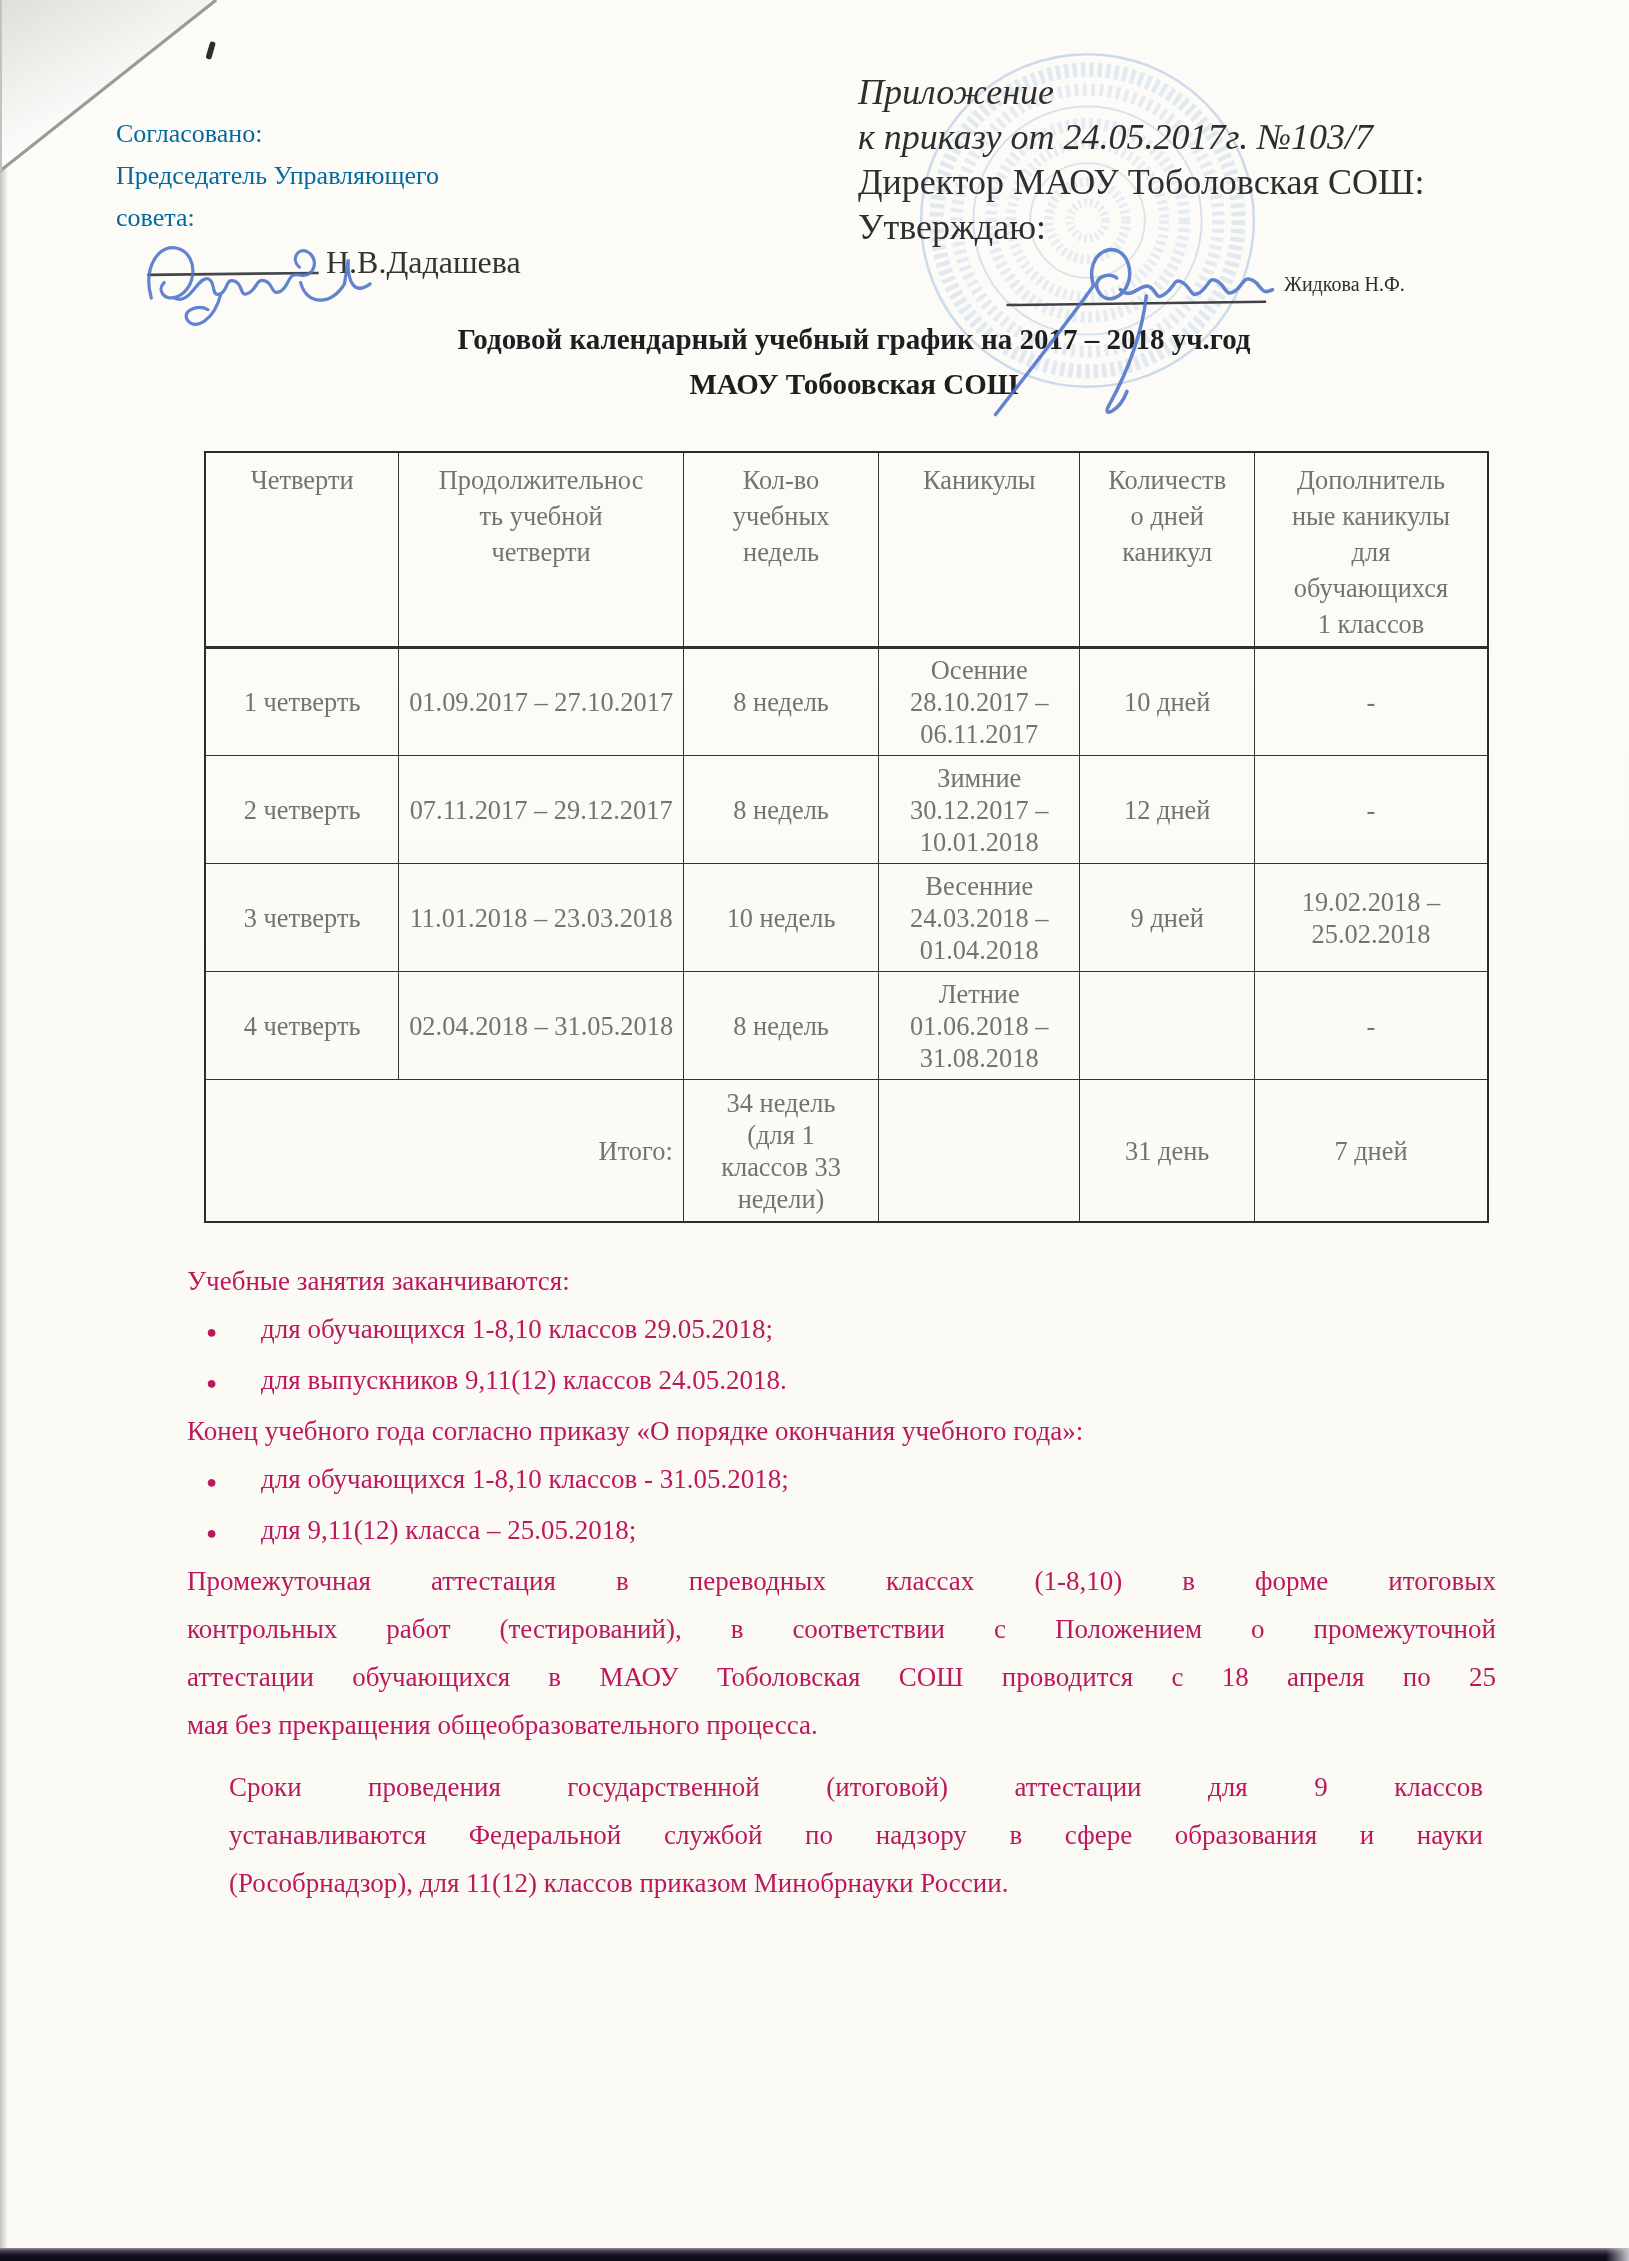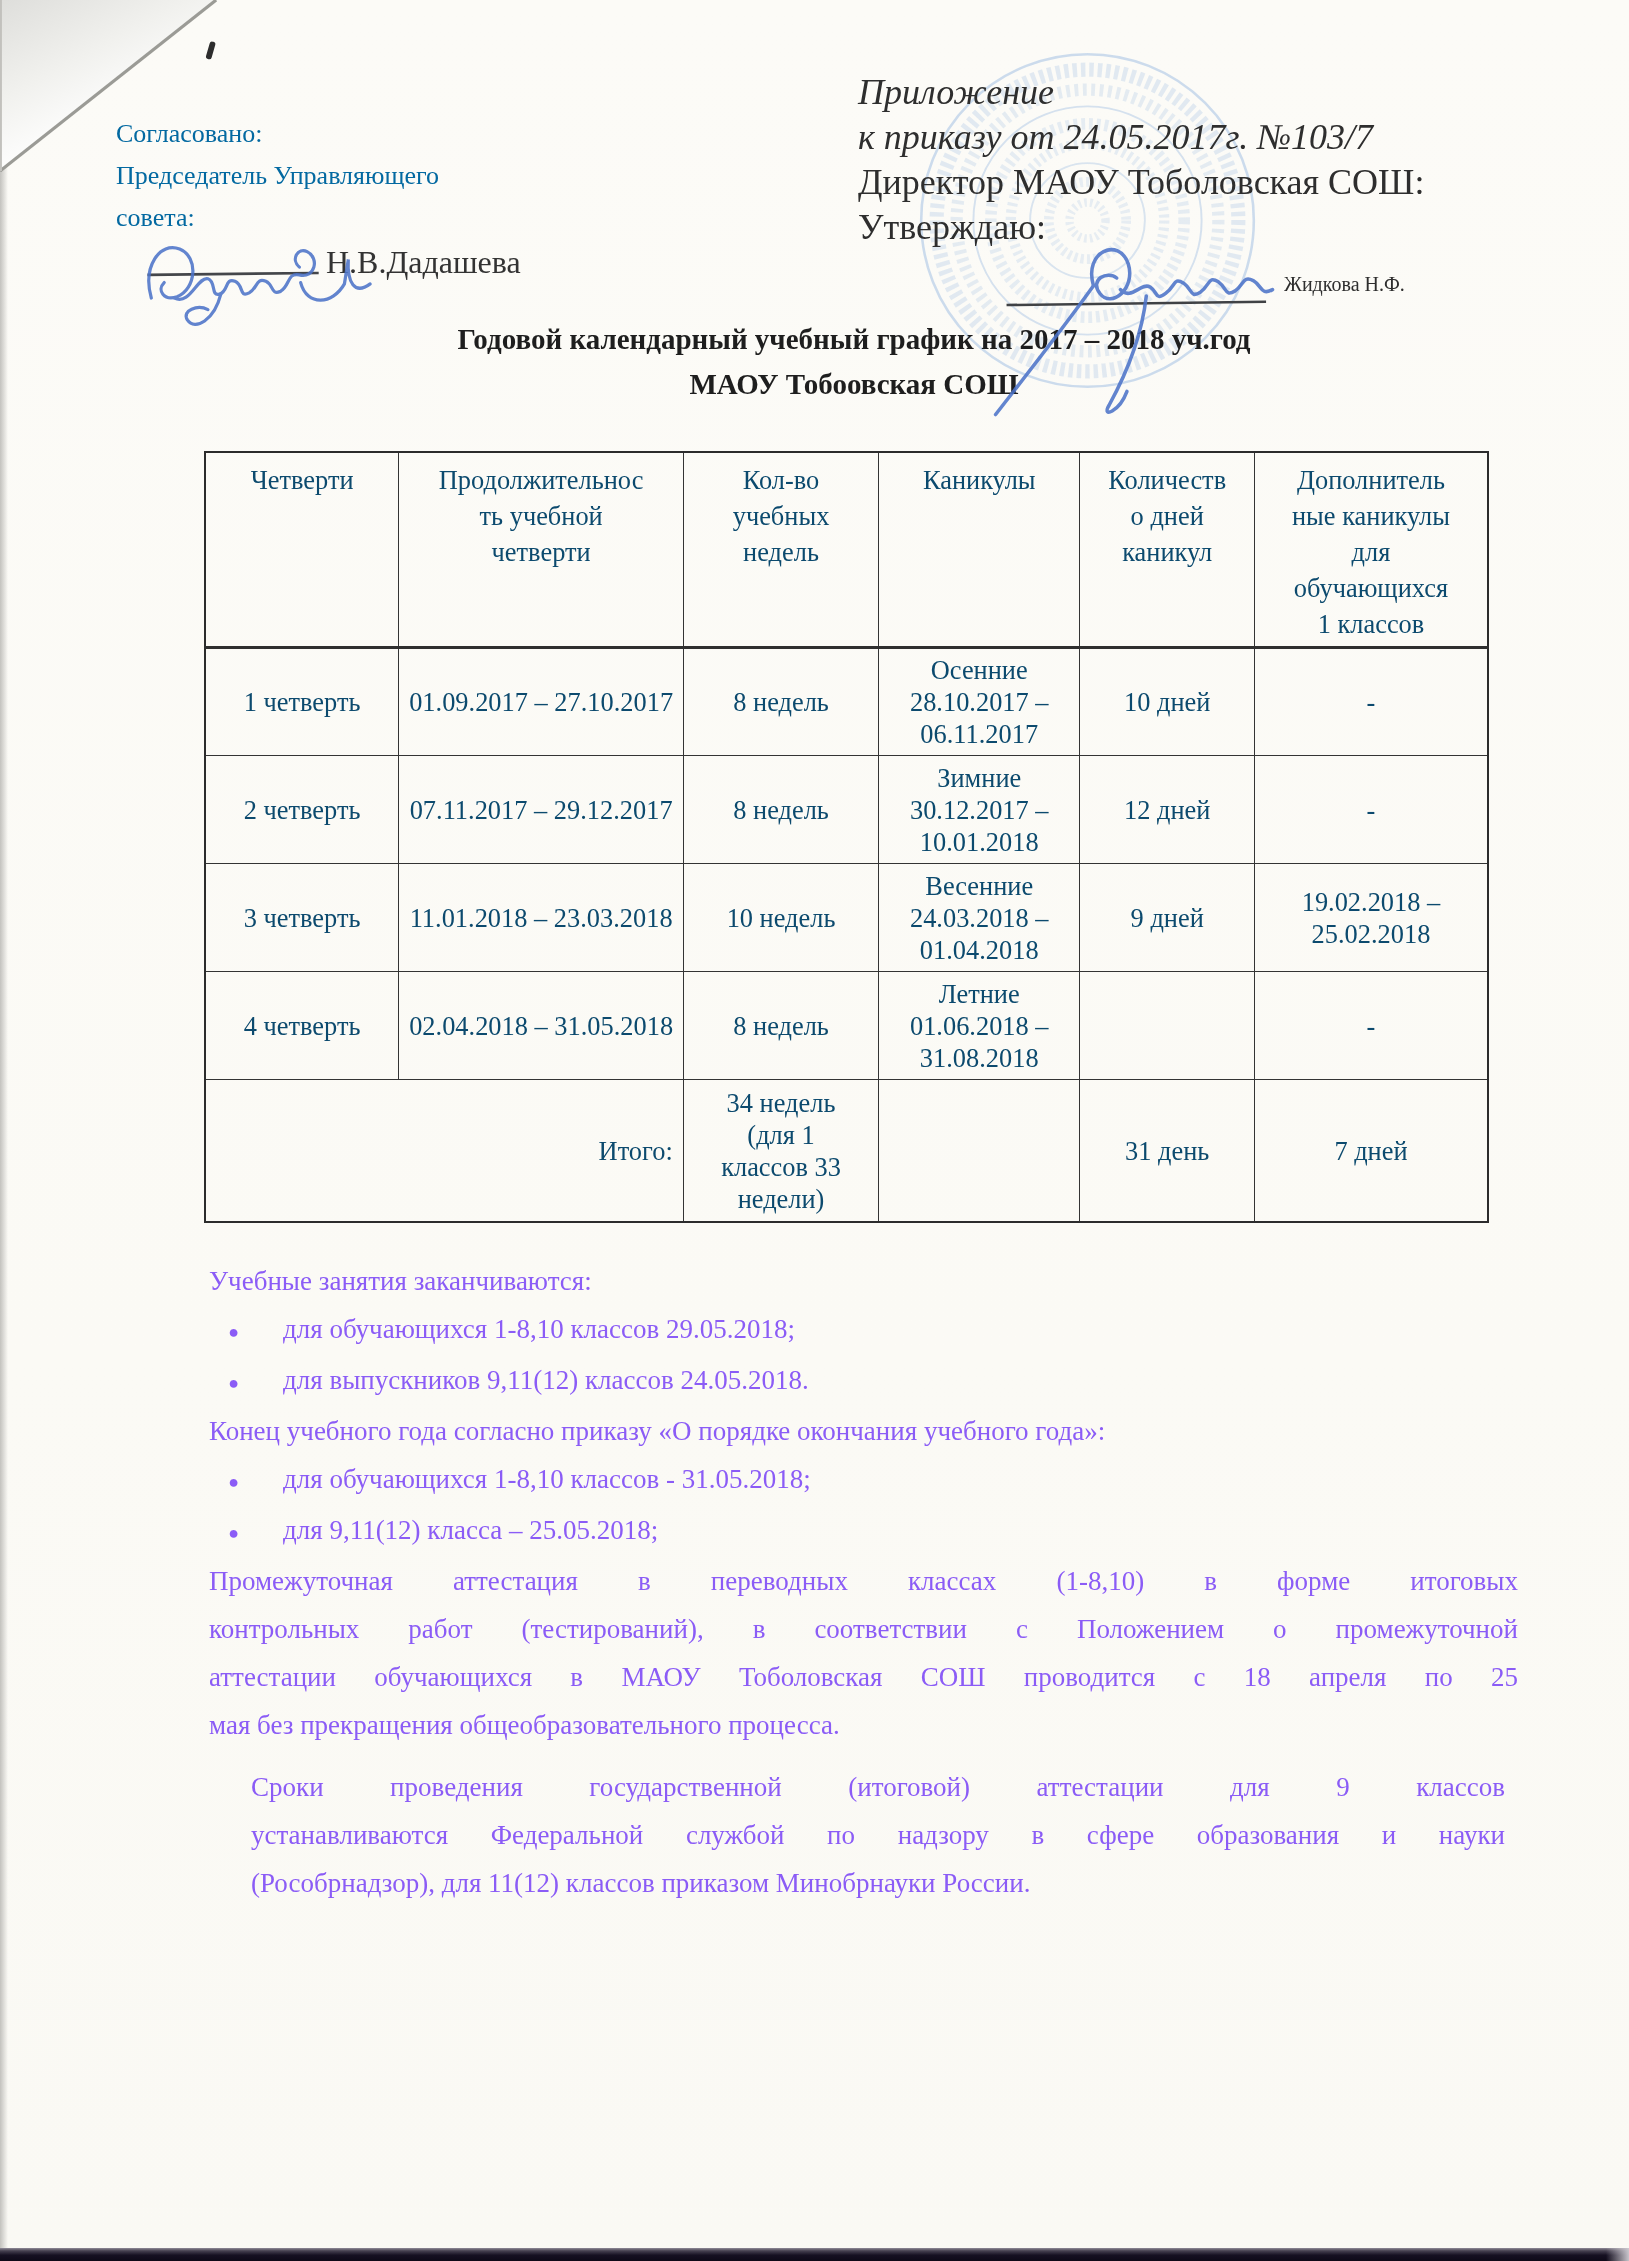--- a/index.html
+++ b/index.html
@@ -49,21 +49,21 @@
   
   .doc-title{
     position:absolute;left:193px;top:317px;width:1322px;z-index:5;
     text-align:center;font-weight:700;font-size:29px;line-height:45px;color:#1e1e1e;
   }
 
   
   .cal-table{
     position:absolute;left:204px;top:451px;width:1285px;z-index:5;
     border-collapse:collapse;table-layout:fixed;
-    font-size:26.4px;color:#0c4a6e;
+    font-size:26.4px;color:#737373;
   }
   .cal-table td,.cal-table th{
     border:1.9px solid #343434;
     font-weight:normal;
   }
   .cal-table{border:2.6px solid #2c2c2c;}
   .cal-table th{
     vertical-align:top;text-align:center;
     padding:9px 6.4px 3.9px;line-height:36px;height:172px;
   }
@@ -78,22 +78,22 @@
   .iw{margin:0 auto;overflow-wrap:anywhere;}
   .w324{max-width:209px;}
   .w175{max-width:113px;}
   .w195{max-width:126px;}
   .w252{max-width:162px;}
   .w280{max-width:181px;overflow-wrap:normal;}
   .w210{max-width:135px;}
 
   
   .body-text{
-    position:absolute;left:209px;top:1257px;width:1309px;z-index:5;
-    font-size:27px;line-height:48px;color:#8b5cf6;
+    position:absolute;left:187px;top:1257px;width:1309px;z-index:5;
+    font-size:27px;line-height:48px;color:#be185d;
   }
   .bullet-row{display:flex;align-items:baseline;}
   .bullet-dot{width:74px;padding-left:19.3px;box-sizing:border-box;font-size:18px;flex:none;}
   .bullet-body{flex:1;}
   .jline{text-align:justify;text-align-last:justify;}
   .jlast{text-align:left;}
   .para2{margin-left:42px;width:1254px;margin-top:14px;}
 </style>
 </head>
 <body>

